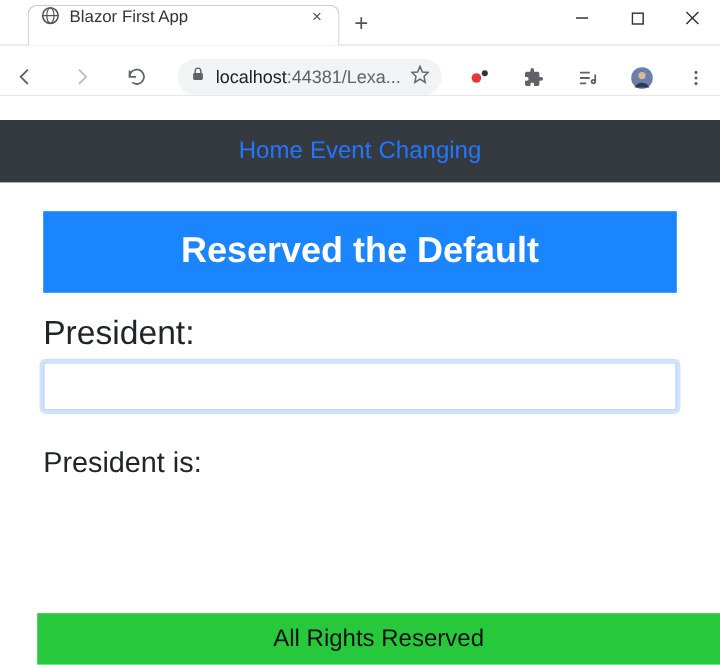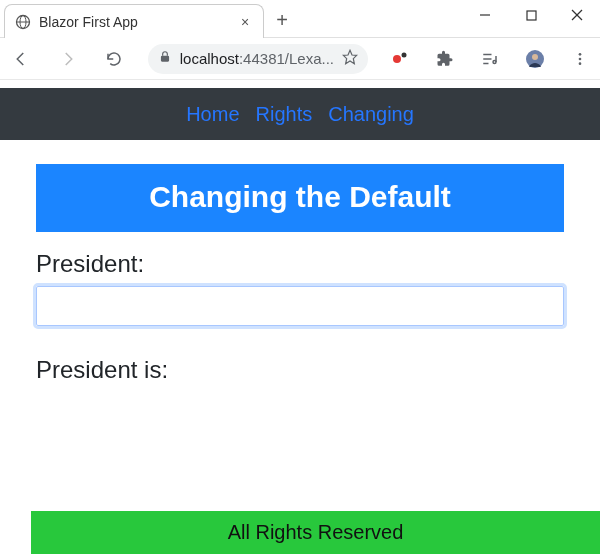--- a/index.html
+++ b/index.html
@@ -15,29 +15,29 @@
   .titlebar {
     height: 38px;
     background: #fff;
     display: flex;
     align-items: flex-start;
     border-bottom: 1px solid #e0e0e0;
     position: relative;
   }
   .tab {
     display: flex;
-    align-items: center;
+    align-items: flex-start;
     background: #fff;
     border: 1px solid #ccc;
     border-bottom: none;
     border-top-left-radius: 8px;
     border-top-right-radius: 8px;
     height: 34px;
     margin-top: 4px;
-    margin-left: 4px;
+    margin-left: 23px;
     padding: 0 10px 0 10px;
     gap: 8px;
     min-width: 260px;
     font-size: 14px;
     color: #333;
   }
   .tab .favicon { width: 16px; height: 16px; display:inline-flex; align-items:center; justify-content:center; }
   .tab .title { flex: 1; white-space: nowrap; overflow: hidden; text-overflow: ellipsis; }
   .tab .close { font-size: 14px; color:#555; width:16px; text-align:center; cursor:pointer; }
   .new-tab {
@@ -48,21 +48,21 @@
     position: absolute; right: 0; top: 0; display:flex;
   }
   .win-btn {
     width: 46px; height: 30px; display:flex; align-items:center; justify-content:center;
     font-size: 14px; color:#333; cursor:pointer;
   }
   .win-btn svg { stroke:#333; }
   
   .toolbar {
     height: 42px;
-    display:flex; align-items:center;
+    display:flex; align-items:flex-end;
     padding: 0 8px;
     gap: 20px;
     border-bottom: 1px solid #e8e8e8;
   }
   .nav-btn {
     width: 30px; height:30px; display:flex; align-items:center; justify-content:center;
     color:#5f6368; cursor:pointer; border-radius:50%;
   }
   .nav-btn.disabled { color:#bdbdbd; }
   .omnibox {
@@ -74,40 +74,40 @@
   .omnibox .url .host-bold { color:#202124; font-weight:500; }
   .ext-icon { width:28px; height:28px; display:flex; align-items:center; justify-content:center; cursor:pointer; }
   
   .page {
     position: relative;
   }
   .navbar {
     background:#343a40;
     height:52px;
     display:flex; align-items:center; justify-content:center;
-    gap: 16px;
-    margin-top: 8px;
+    gap: 6px;
+    margin-top: 20px;
   }
   .navbar a {
     color:#2576ff; font-size:20px; text-decoration:none;
   }
   .content {
     padding: 24px 36px 0 36px;
   }
   .banner {
     background:#1b85ff;
     color:#fff;
     text-align:center;
     padding: 14px 10px 16px 10px;
     font-weight:700;
     font-size:30px;
     line-height:1.25;
   }
   .label {
-    font-size:24px; color:#212529; margin-top:18px; margin-bottom:8px;
+    font-size:28px; color:#212529; margin-top:18px; margin-bottom:8px;
   }
   .text-input {
     width:100%; height:40px; font-size:18px; padding:4px 8px;
     border:1px solid #a8c7ff; outline:3px solid #cfe2ff; outline-offset:0;
     border-radius:2px;
   }
   .result {
     font-size:24px; color:#212529; margin-top:30px;
   }
   .footer {
@@ -221,26 +221,26 @@
         <circle cx="12" cy="5" r="2"></circle>
         <circle cx="12" cy="12" r="2"></circle>
         <circle cx="12" cy="19" r="2"></circle>
       </svg>
   </div>
 </div>
 
 <div class="page">
   <div class="navbar">
     <a href="#">Home</a>
-    <a href="#">Rights</a>
+    <a href="#">Event</a>
     <a href="#">Changing</a>
   </div>
   <div class="content">
     <div class="banner">
-      <div>Changing the Default</div>
+      <div>Reserved the Default</div>
     </div>
     <div class="label">President:</div>
     <input type="text" class="text-input" value="" style="">
     <div class="result">President is:</div>
   </div>
 </div>
 
 <div class="footer">
   <span>All Rights Reserved</span>
 </div>

